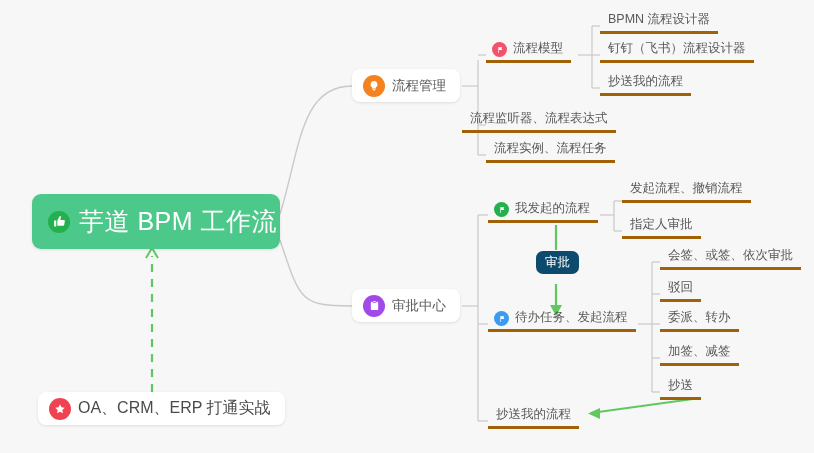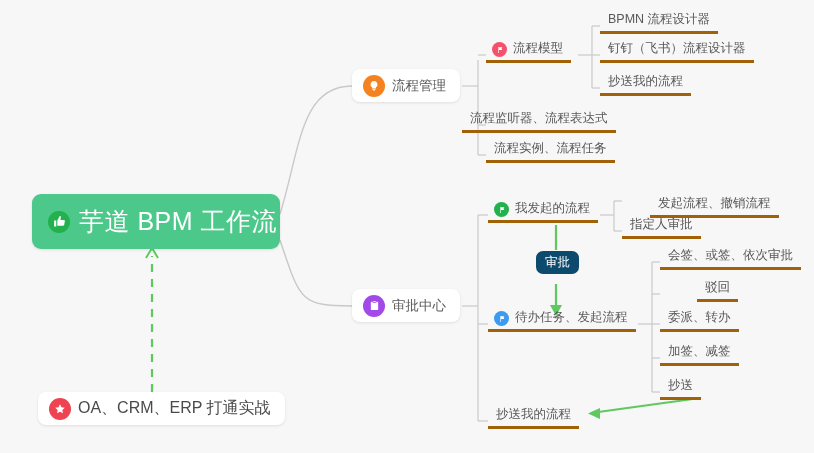--- a/index.html
+++ b/index.html
@@ -179,21 +179,21 @@
 
   <div class="node leaf with-icon" style="left:488px;top:196px;">
     <span class="ic ic-sm" style="background:#22b14c">
       <svg width="8" height="8" viewBox="0 0 24 24" fill="#ffffff">
         <path d="M6 3h2v18H6zM9 4h10l-2.5 4L19 12H9z"></path>
       </svg>
     </span>
     <span class="label lbl">我发起的流程</span>
   </div>
 
-  <div class="node leaf" style="left:622px;top:191px;margin-left:28px;">
+  <div class="node leaf" style="left:622px;top:176px;">
     <span class="lbl">发起流程、撤销流程</span>
   </div>
   <div class="node leaf" style="left:622px;top:212px;">
     <span class="lbl">指定人审批</span>
   </div>
 
   <div class="badge">
     <span class="lbl">审批</span>
   </div>
 
@@ -202,21 +202,21 @@
       <svg width="8" height="8" viewBox="0 0 24 24" fill="#ffffff">
         <path d="M6 3h2v18H6zM9 4h10l-2.5 4L19 12H9z"></path>
       </svg>
     </span>
     <span class="label lbl">待办任务、发起流程</span>
   </div>
 
   <div class="node leaf" style="left:660px;top:243px;">
     <span class="lbl">会签、或签、依次审批</span>
   </div>
-  <div class="node leaf" style="left:660px;top:275px;margin-left:37px;">
+  <div class="node leaf" style="left:660px;top:275px;">
     <span class="lbl">驳回</span>
   </div>
   <div class="node leaf" style="left:660px;top:305px;">
     <span class="lbl">委派、转办</span>
   </div>
   <div class="node leaf" style="left:660px;top:339px;">
     <span class="lbl">加签、减签</span>
   </div>
   <div class="node leaf" style="left:660px;top:373px;">
     <span class="lbl">抄送</span>

